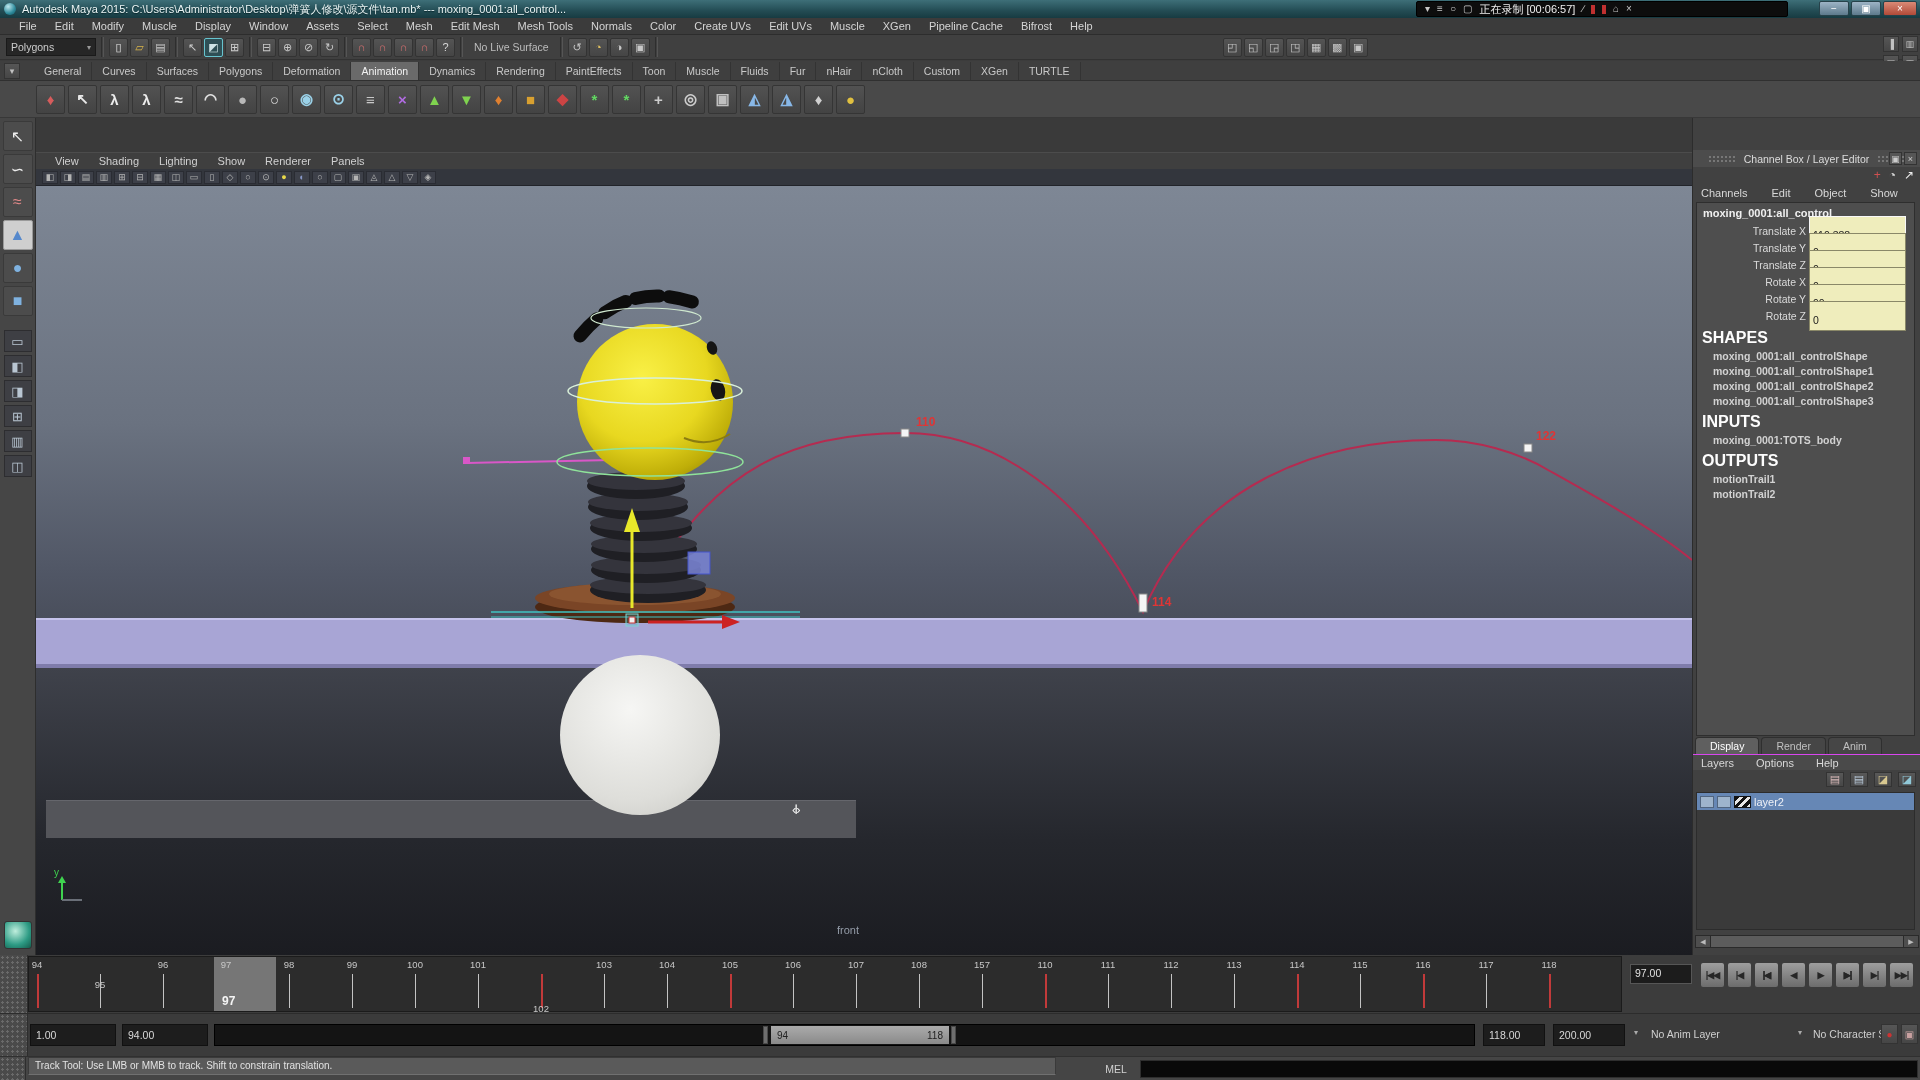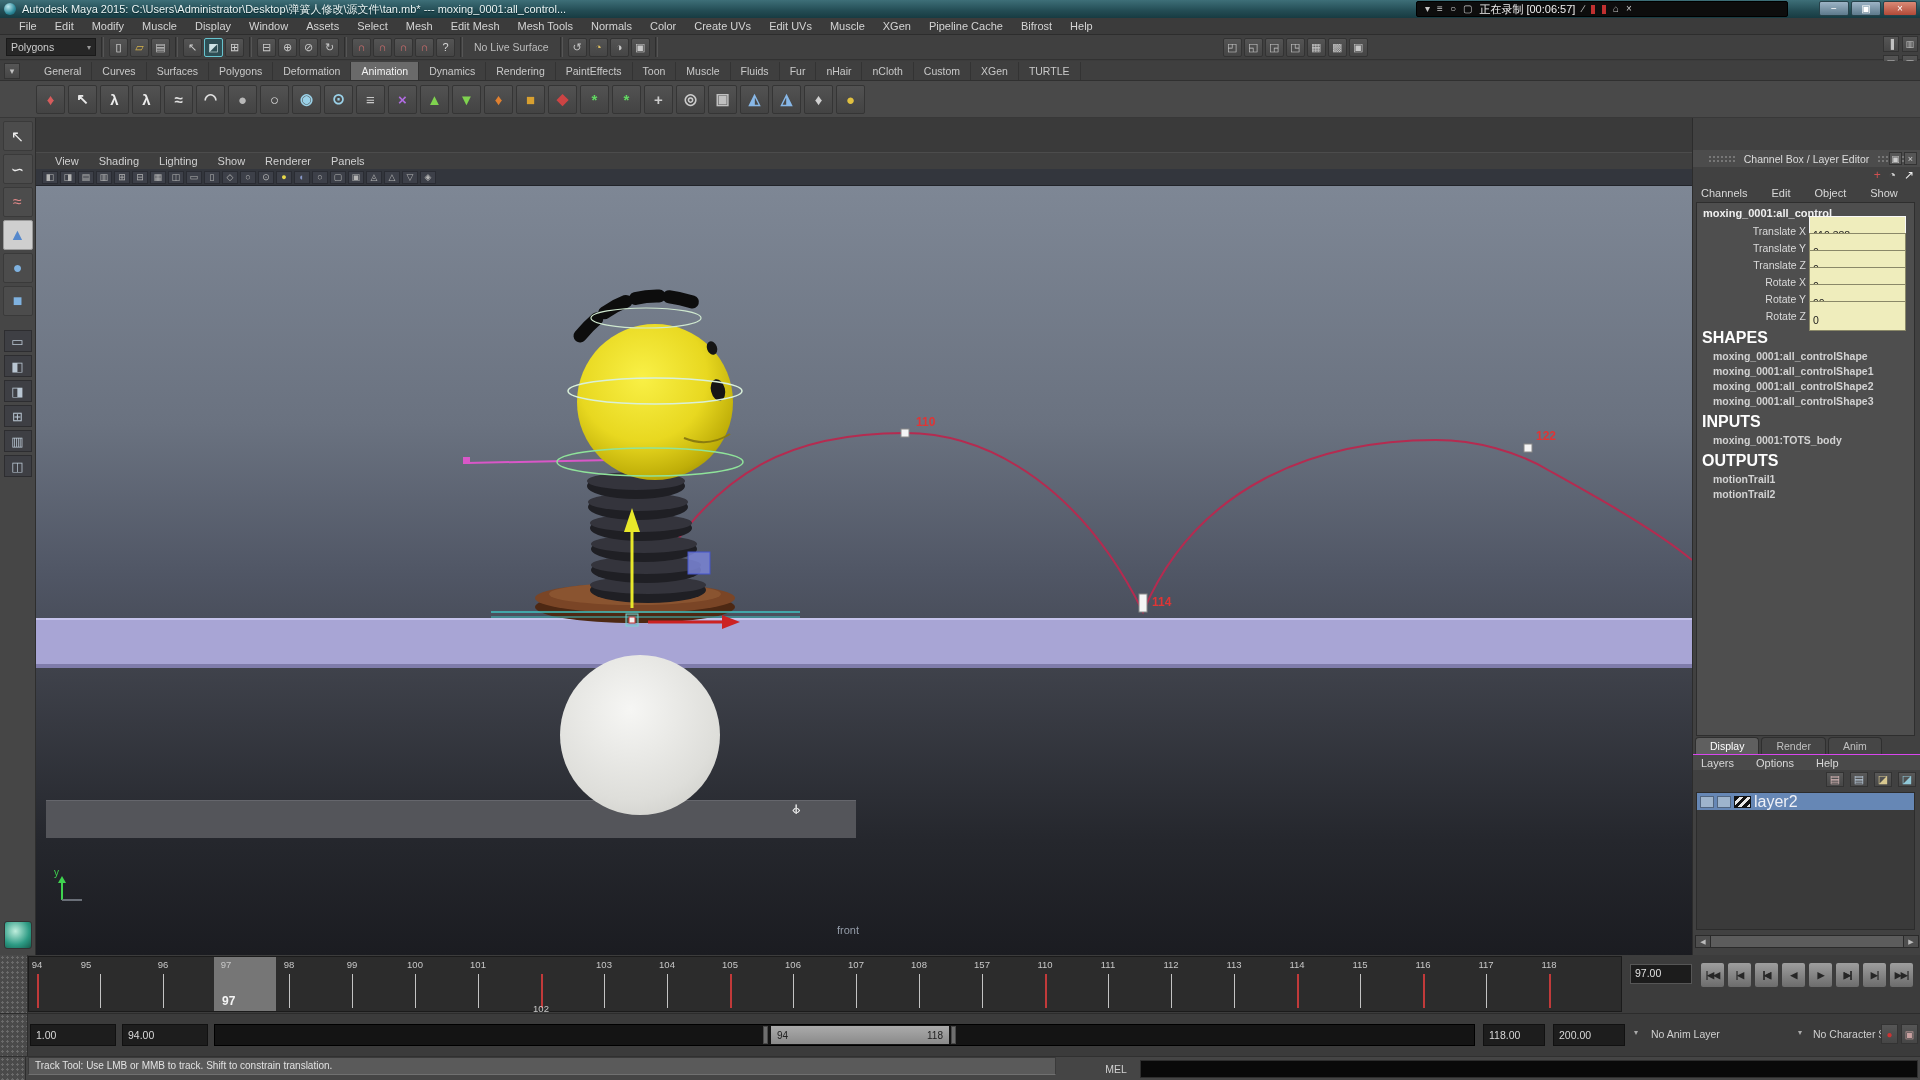--- a/index.html
+++ b/index.html
@@ -120,21 +120,21 @@
     align-items:center;padding-left:8px;border-top:1px solid #d946ef}
   .layer-menu{font-size:11px;color:#d8d8d8;margin-right:22px}
   #layer-toolbar{position:absolute;right:4px;top:654px;display:flex;gap:6px}
   .layer-tool{width:18px;height:15px;display:flex;align-items:center;justify-content:center;font-size:11px;
     background:linear-gradient(#585858,#474747);border:1px solid #333}
   #layer-list{position:absolute;left:3px;top:674px;width:219px;height:138px;background:#3a3a3a;border:1px solid #2c2c2c}
   #layer-row{height:17px;background:var(--layer-sel);display:flex;align-items:center;gap:3px;padding-left:3px}
   .layer-chk{width:14px;height:12px;background:#9eb4cc;border:1px solid #51657f}
   #layer-swatch{width:17px;height:12px;border:1px solid #111;
     background:repeating-linear-gradient(135deg,#111 0 3px,#e8e8e8 3px 6px)}
-  #layer-name{font-size:16px;color:#eef0f6}
+  #layer-name{font-size:11px;color:#eef0f6}
   #dock-scroll{position:absolute;left:2px;top:817px;width:224px;height:13px;background:#383838;border:1px solid #2a2a2a;display:flex}
   .ds-arrow{width:14px;height:100%;background:#4e4e4e;color:#bbb;font-size:7px;display:flex;align-items:center;justify-content:center}
   #ds-thumb{flex:1;background:#5c5c5c;border-left:1px solid #2a2a2a;border-right:1px solid #2a2a2a}
 
   
   #time-row{position:absolute;left:0;top:955px;width:1920px;height:58px;background:#3c3c3c}
   .grip{position:absolute;left:0;top:0;width:28px;height:100%;background:#4a4a4a;
     background-image:radial-gradient(#6a6a6a 1px,transparent 1.2px);background-size:5px 5px;border-right:1px solid #2e2e2e}
   #time-slider{position:absolute;left:28px;top:1px;width:1594px;height:56px;background:#2c2c2c;border:1px solid #1b1b1b}
   .tick-label{position:absolute;top:2px;width:34px;text-align:center;font-size:9.5px;color:#c8c8c8;z-index:3}
@@ -567,21 +567,21 @@
     <span class="ds-arrow">▶</span>
   </div>
 </div>
 
 <div id="time-row">
   <div class="grip"></div>
   <div id="time-slider">
       <div id="cur-block" style="left: 185px;"></div>
       <div class="tick-label" style="left: -9px;">94</div>
       <div class="tick key" style="left: 8px;"></div>
-      <div class="tick-label" style="left: 40px;">95</div>
+      <div class="tick-label" style="left: 54px; margin-top: 20px;">95</div>
       <div class="tick" style="left: 71px;"></div>
       <div class="tick-label" style="left: 117px;">96</div>
       <div class="tick" style="left: 134px;"></div>
       <div class="tick-label" style="left: 180px;">97</div>
       <div class="tick-label" style="left: 243px;">98</div>
       <div class="tick" style="left: 260px;"></div>
       <div class="tick-label" style="left: 306px;">99</div>
       <div class="tick" style="left: 323px;"></div>
       <div class="tick-label" style="left: 369px;">100</div>
       <div class="tick" style="left: 386px;"></div>

